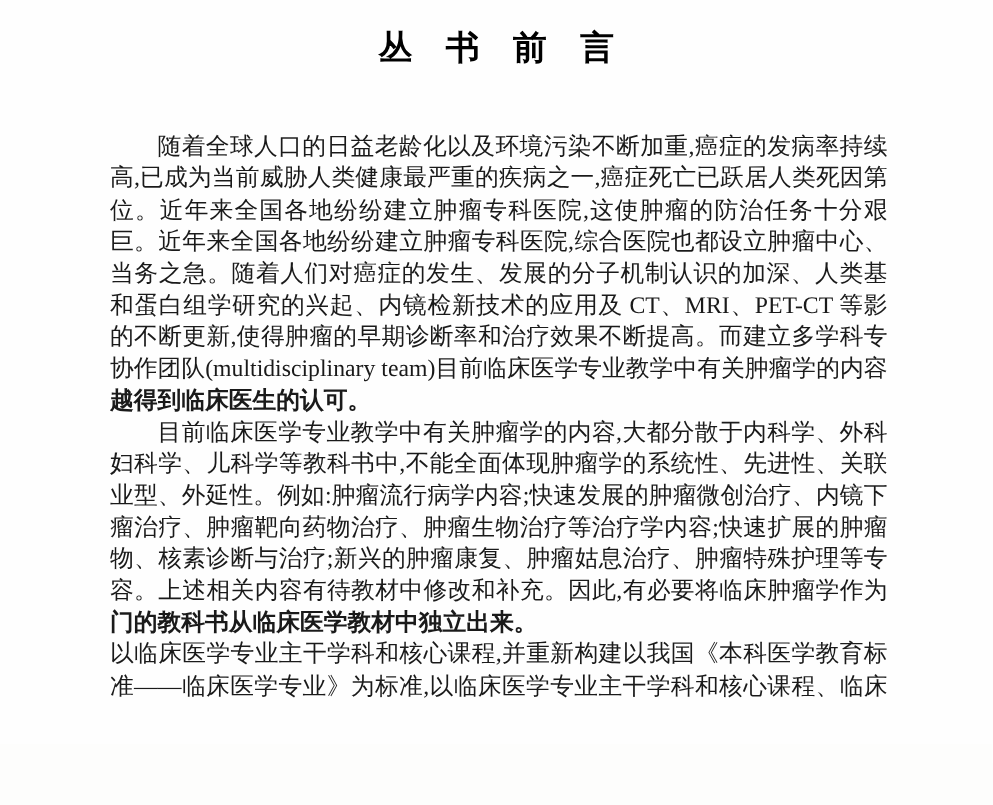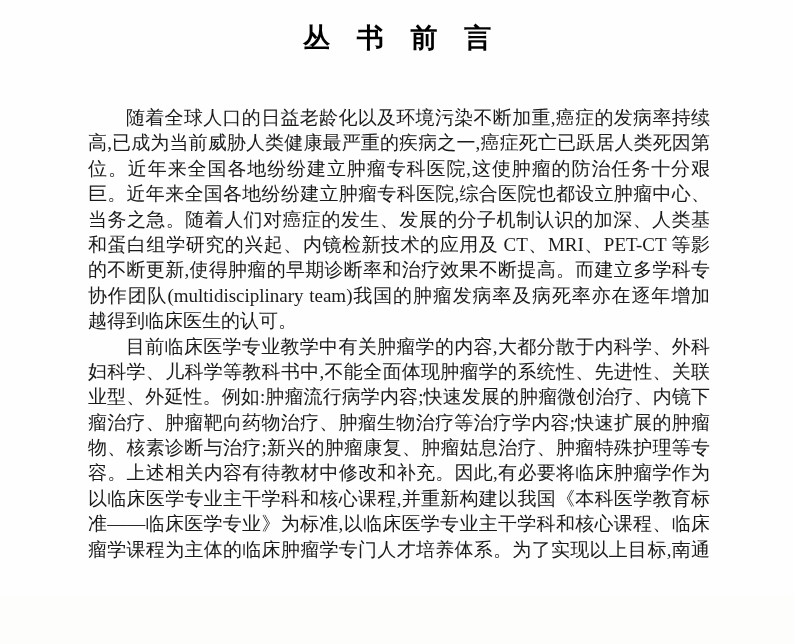--- a/index.html
+++ b/index.html
@@ -46,46 +46,47 @@
     text-align-last: justify;
     white-space: normal;
     height: 25.4px;
     overflow: hidden;
   }
   .line.indent {
     text-indent: 2em;
   }
   .line.para-end {
     text-align-last: left;
+    font-weight: bold;
   }
 </style>
 </head>
 <body>
 
 <div class="page">
 
   <div class="title">丛 书 前 言</div>
 
   <div class="textblock">
 
     <div class="line indent">随着全球人口的日益老龄化以及环境污染不断加重,癌症的发病率持续升</div>
     <div class="line">高,已成为当前威胁人类健康最严重的疾病之一,癌症死亡已跃居人类死因第 1</div>
     <div class="line">位。近年来全国各地纷纷建立肿瘤专科医院,这使肿瘤的防治任务十分艰</div>
     <div class="line">巨。近年来全国各地纷纷建立肿瘤专科医院,综合医院也都设立肿瘤中心、肿</div>
     <div class="line">当务之急。随着人们对癌症的发生、发展的分子机制认识的加深、人类基因组</div>
     <div class="line">和蛋白组学研究的兴起、内镜检新技术的应用及 CT、MRI、PET-CT 等影像技术</div>
     <div class="line">的不断更新,使得肿瘤的早期诊断率和治疗效果不断提高。而建立多学科专家</div>
-    <div class="line">协作团队(multidisciplinary team)我国的肿瘤发病率及病死率亦在逐年增加</div>
+    <div class="line">协作团队(multidisciplinary team)目前临床医学专业教学中有关肿瘤学的内容</div>
     <div class="line para-end">越得到临床医生的认可。</div>
 
     <div class="line indent">目前临床医学专业教学中有关肿瘤学的内容,大都分散于内科学、外科学、</div>
     <div class="line">妇科学、儿科学等教科书中,不能全面体现肿瘤学的系统性、先进性、关联性、专</div>
     <div class="line">业型、外延性。例如:肿瘤流行病学内容;快速发展的肿瘤微创治疗、内镜下肿</div>
     <div class="line">瘤治疗、肿瘤靶向药物治疗、肿瘤生物治疗等治疗学内容;快速扩展的肿瘤标志</div>
     <div class="line">物、核素诊断与治疗;新兴的肿瘤康复、肿瘤姑息治疗、肿瘤特殊护理等专业内</div>
     <div class="line">容。上述相关内容有待教材中修改和补充。因此,有必要将临床肿瘤学作为专</div>
+    <div class="line para-end">门的教科书从临床医学教材中独立出来。</div>
 
     <div class="line">以临床医学专业主干学科和核心课程,并重新构建以我国《本科医学教育标</div>
     <div class="line">准——临床医学专业》为标准,以临床医学专业主干学科和核心课程、临床肿</div>
-    <div class="line">瘤学课程为主体的临床肿瘤学专门人才培养体系。为了实现以上目标,南通</div>
 
   </div>
 </div>
 
 </body></html>

